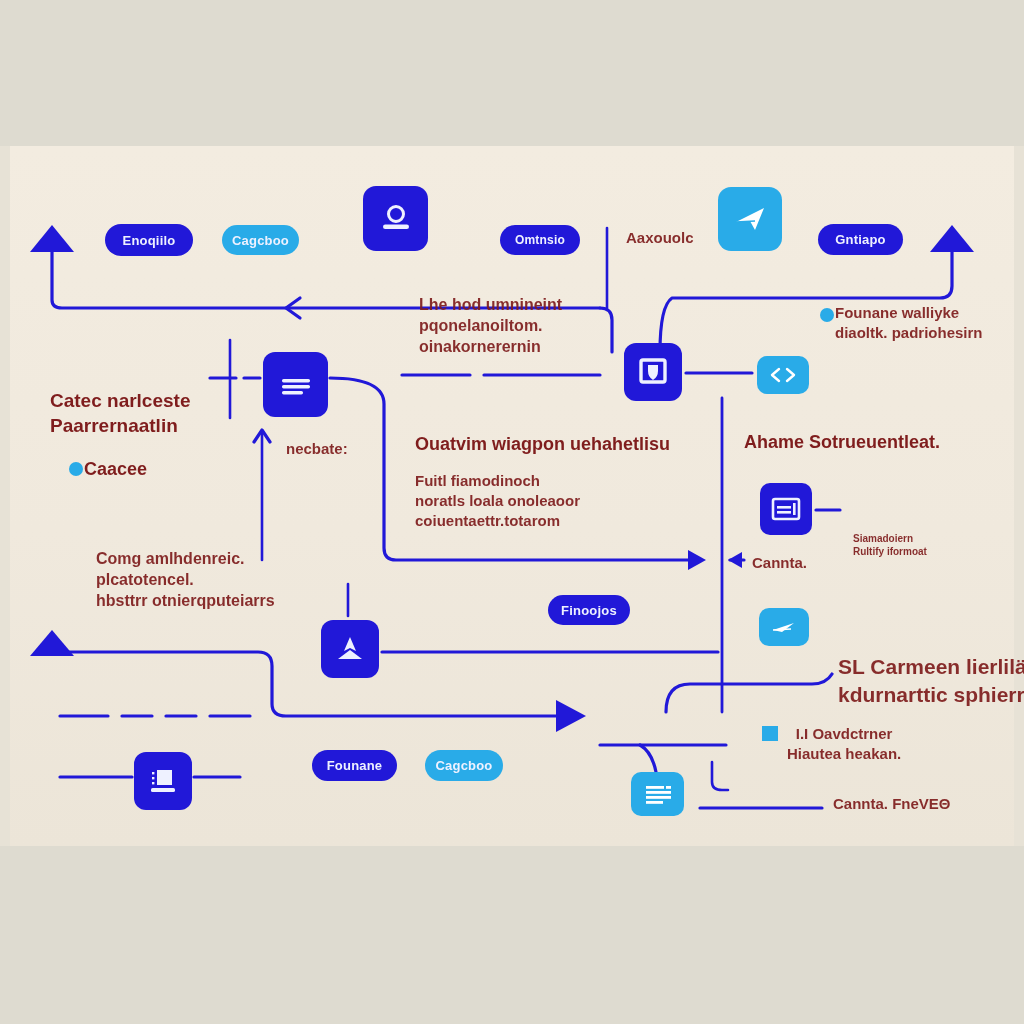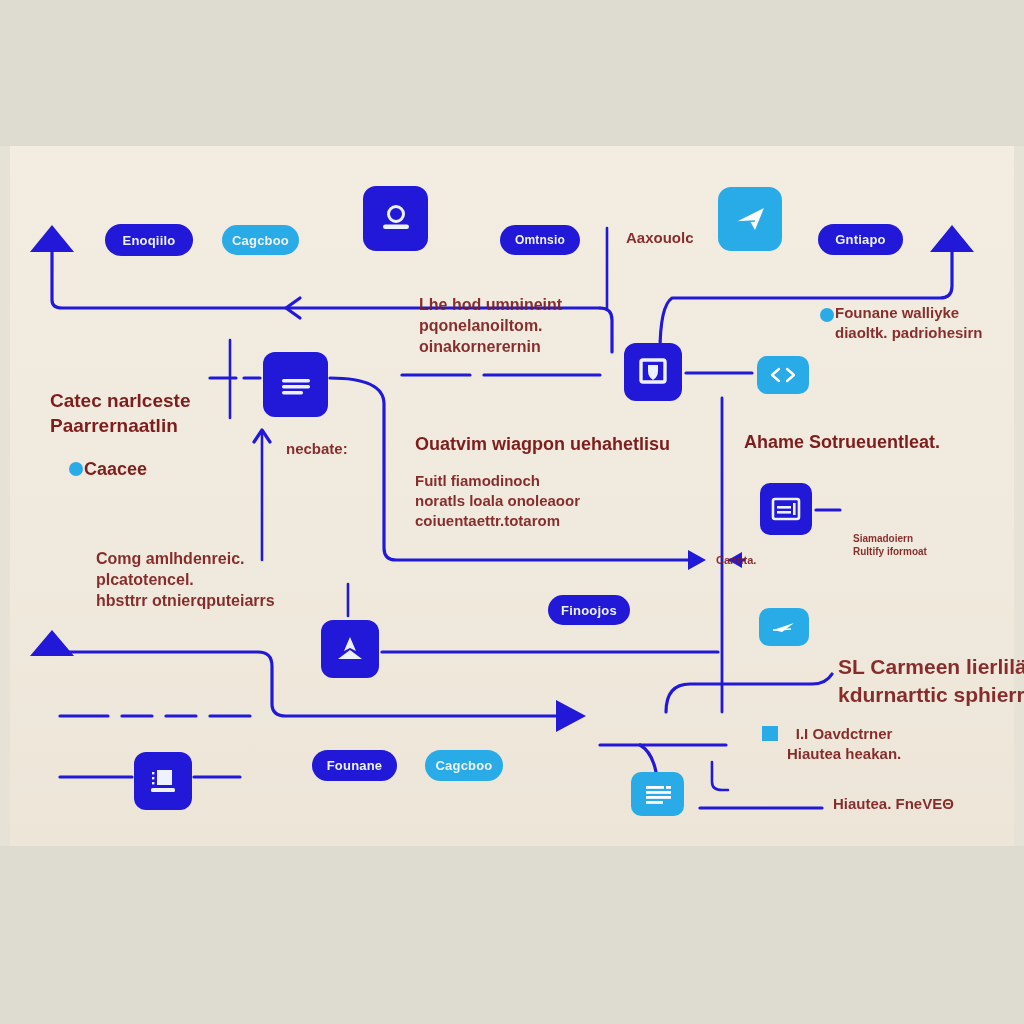--- a/index.html
+++ b/index.html
@@ -221,28 +221,28 @@
 oinakornerernin</div>
       <div class="tx head" style="left: 415px; top: 433px; font-size: 18px;">Ouatvim wiagpon uehahetlisu</div>
       <div class="tx body" style="left: 415px; top: 471px; font-size: 15px;">Fuitl fiamodinoch
 noratls loala onoleaoor
 coiuentaettr.totarom</div>
       <div class="tx body" style="left: 835px; top: 303px; font-size: 15px;">Founane walliyke
 diaoltk. padriohesirn</div>
       <div class="tx head" style="left: 744px; top: 431px; font-size: 18px;">Ahame Sotrueuentleat.</div>
       <div class="tx body" style="left: 853px; top: 532px; font-size: 10px;">Siamadoiern
 Rultify iformoat</div>
-      <div class="tx body" style="left: 716px; top: 553px; font-size: 11px;">Cannta.</div>
+      <div class="tx body" style="left: 752px; top: 553px; font-size: 15px;">Cannta.</div>
       <div class="tx body" style="left: 96px; top: 548px; font-size: 16px;">Comg amlhdenreic.
 plcatotencel.
 hbsttrr otnierqputeiarrs</div>
       <div class="tx body" style="left: 838px; top: 653px; font-size: 21px;">SL Carmeen lierlilä.
 kdurnarttic sphierr</div>
       <div class="tx body" style="left: 787px; top: 724px; font-size: 15px; text-align: center;">I.I Oavdctrner
 Hiautea heakan.</div>
-      <div class="tx body" style="left: 833px; top: 794px; font-size: 15px;">Hiautea. FneVEΘ</div>
+      <div class="tx body" style="left: 833px; top: 794px; font-size: 15px;">Cannta. FneVEΘ</div>
     </div>
 
   <div class="dot light" style="left:69px;top:462px;width:14px;height:14px;"></div>
   <div class="dot light" style="left:820px;top:308px;width:14px;height:14px;"></div>
   <div class="sq" style="left:762px;top:726px;width:16px;height:15px;"></div>
 
 </div>
 
 </body></html>

